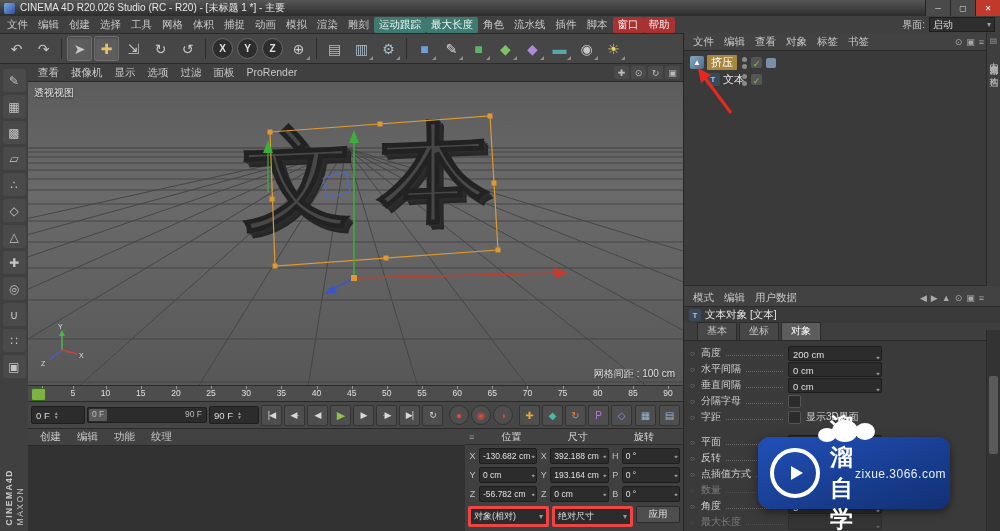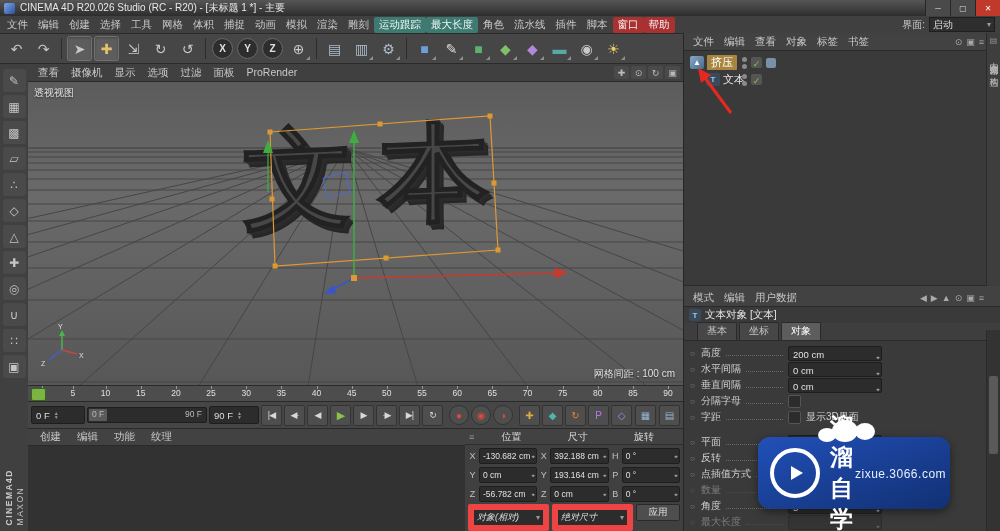--- a/index.html
+++ b/index.html
@@ -104,22 +104,22 @@
   .coord-titles{flex:1;display:flex;}
   .c-title{flex:1;text-align:center;font-size:10px;color:#dcdcdc;}
   .coord-grid{display:flex;gap:2px;padding:3px 3px 0;flex:1;}
   .c-col{flex:1;display:flex;flex-direction:column;gap:3px;}
   .c-row{display:flex;align-items:center;gap:2px;}
   .c-axis{width:9px;text-align:center;color:#c0c0c0;font-size:9px;}
   .c-field{flex:1;height:14px;background:#2c2c2c;border:1px solid #1e1e1e;border-radius:2px;display:flex;align-items:center;
            padding:0 2px 0 3px;font-size:8.5px;color:#e0e0e0;white-space:nowrap;overflow:hidden;}
   .c-field::after{content:"◂▸";margin-left:auto;font-size:5px;color:#999;letter-spacing:-1px;}
   .coord-bottom{display:flex;gap:3px;padding:2px 3px 4px;flex:none;}
-  .c-select{flex:1;height:15px;background:#2c2c2c;border:6px solid #ef4444;border-radius:2px;display:flex;align-items:center;
-            padding:0 3px;font-size:9px;color:#ddd;white-space:nowrap;overflow:hidden;font-style:italic;}
+  .c-select{flex:1;height:15px;background:#2c2c2c;border:3px solid #ef4444;border-radius:2px;display:flex;align-items:center;
+            padding:0 3px;font-size:9px;color:#ddd;white-space:nowrap;overflow:hidden;}
   .c-select::after{content:"▾";margin-left:auto;color:#999;font-size:8px;}
   .apply-btn{width:42px;height:15px;background:#4e4e4e;border:1px solid #2a2a2a;border-radius:2px;display:flex;
              align-items:center;justify-content:center;font-size:9.5px;color:#e4e4e4;}
 
   
   .right-panel{position:absolute;left:683px;top:33px;right:0;bottom:0;background:#3a3a3a;border-left:1px solid #262626;
                display:flex;flex-direction:column;}
   .om-header{height:17px;background:#424242;border-bottom:1px solid #2a2a2a;display:flex;align-items:center;
              padding:0 16px 0 4px;font-size:10.5px;flex:none;}
   .om-menu-item{padding:1px 5px;}

